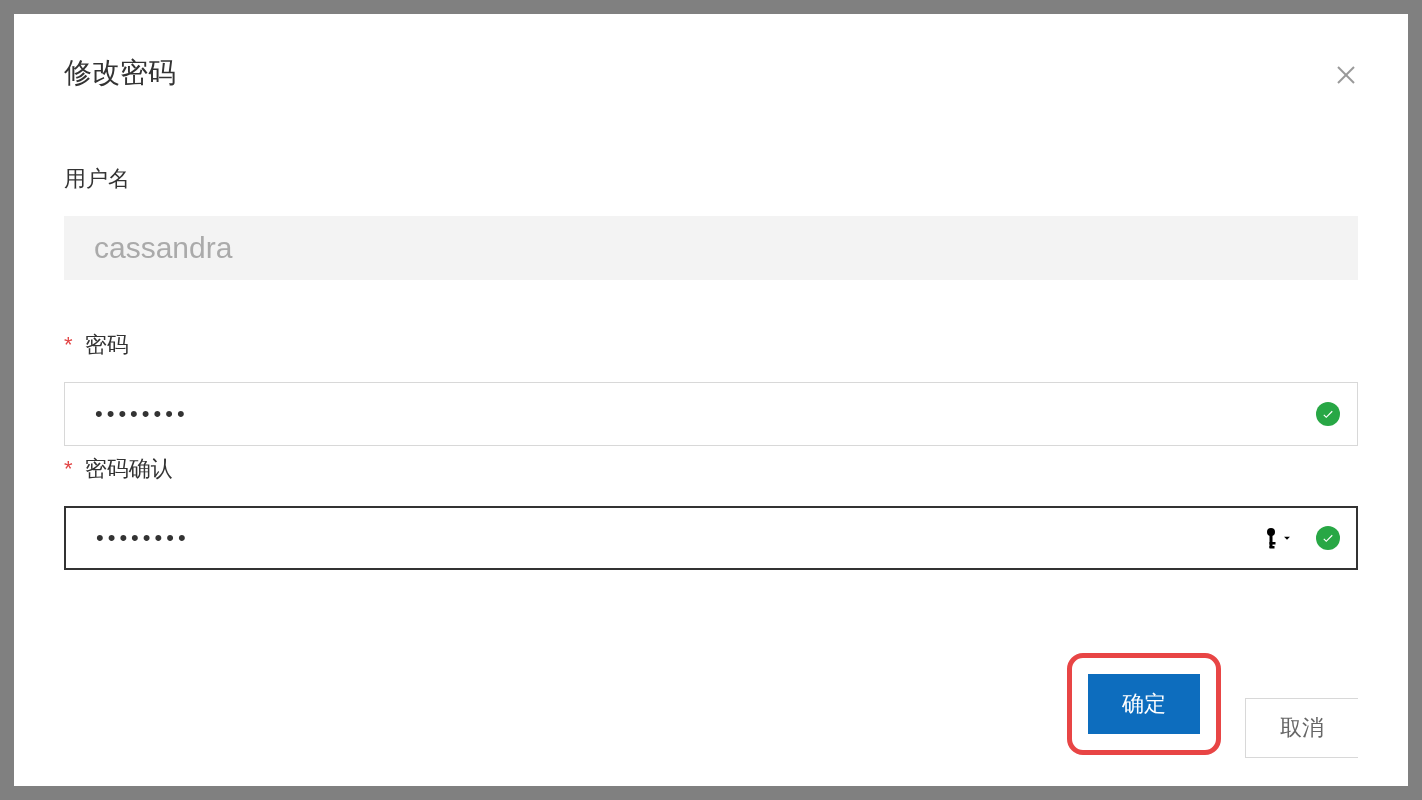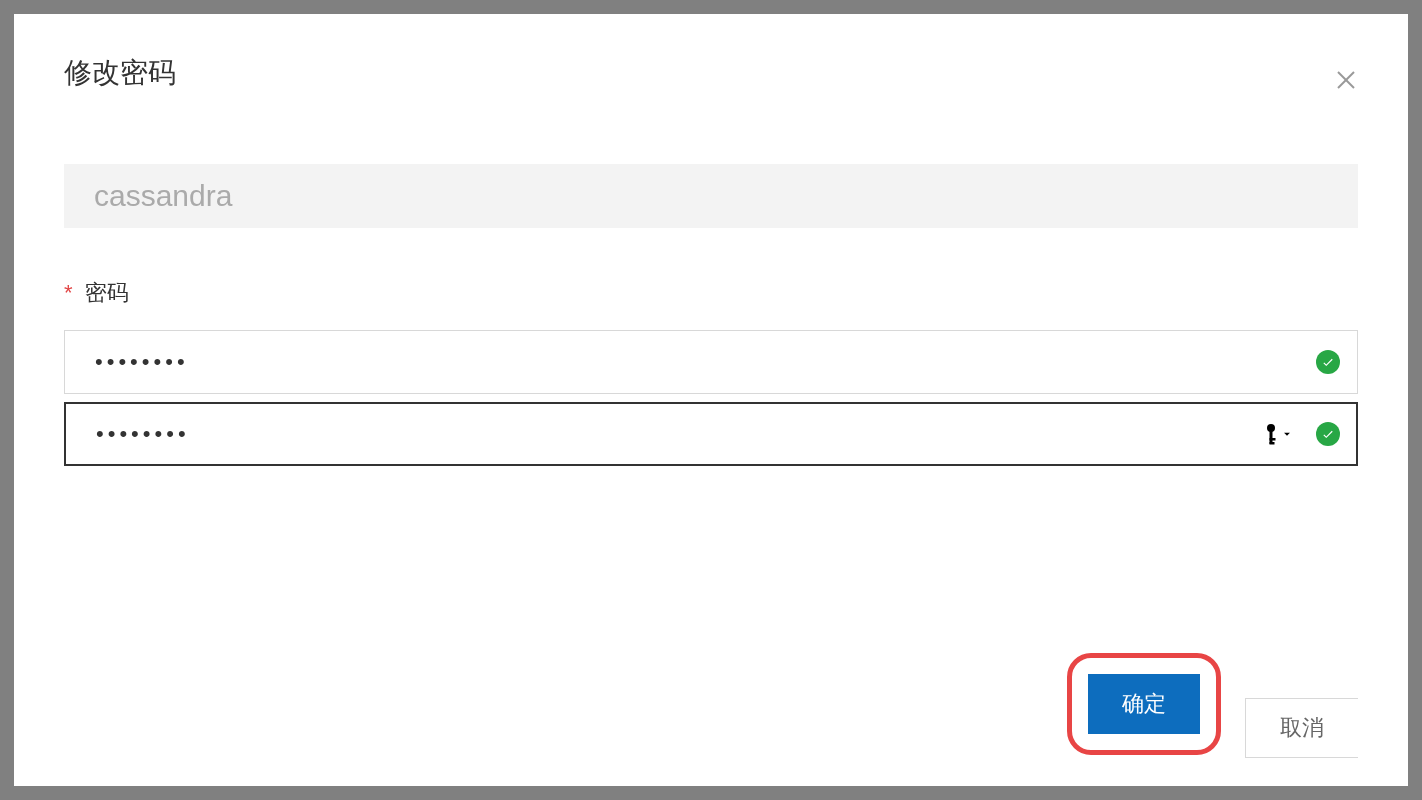--- a/index.html
+++ b/index.html
@@ -19,21 +19,21 @@
       width: 100%;
       height: 100%;
       position: relative;
       padding: 40px 50px 38px 50px;
       display: flex;
       flex-direction: column;
     }
     .modal-header {
       display: flex;
       justify-content: space-between;
-      align-items: flex-end;
+      align-items: center;
       margin-bottom: 72px;
     }
     .modal-title {
       font-size: 28px;
       font-weight: 400;
       color: #333;
     }
     .close-icon {
       cursor: pointer;
       color: #999;
@@ -159,21 +159,21 @@
     }
     .btn-secondary {
       background: #fff;
       color: #666;
       border: 1px solid #d8d8d8;
       border-right: none;
       margin-top: 48px;
     }
     .highlight-wrap {
       border: 5px solid #e84545;
-      border-radius: 24px;
+      border-radius: 16px;
       padding: 16px;
       display: flex;
       align-items: center;
       justify-content: center;
     }
   </style>
 </head>
 <body>
 
 <div class="modal">
@@ -181,39 +181,46 @@
     <div class="modal-title">修改密码</div>
     <div class="close-icon">
       <svg viewBox="0 0 24 24" stroke="currentColor" stroke-width="2" fill="none">
         <line x1="4" y1="4" x2="20" y2="20"></line>
         <line x1="20" y1="4" x2="4" y2="20"></line>
       </svg>
     </div>
   </div>
 
   <div class="form-group">
+    <label class="form-label">
+      <span>用户名</span>
+    </label>
     <div class="input-disabled">cassandra</div>
   </div>
 
   <div class="form-group">
     <label class="form-label">
       <span class="required">*</span>
       <span>密码</span>
     </label>
     <div class="input-wrapper">
       <input type="password" class="input-text" value="••••••••" style="">
       <div class="check-icon">
         <svg viewBox="0 0 24 24">
             <path d="M9 16.2l-3.5-3.5-1.4 1.4L9 19 20 8l-1.4-1.4z"></path>
           </svg>
       </div>
     </div>
   </div>
 
   <div class="form-group">
+    <label class="form-label">
+      <span class="required">*</span>
+      <span>密码确认</span>
+    </label>
     <div class="input-wrapper">
       <input type="password" class="input-text focused" value="••••••••" style="">
       <div class="key-icon">
         <svg class="key" viewBox="0 0 14 22">
           <circle cx="7" cy="5" r="4"></circle>
           <rect x="5.5" y="8" width="3" height="13"></rect>
           <rect x="5.5" y="15" width="6" height="2.5"></rect>
           <rect x="5.5" y="19" width="5" height="2.5"></rect>
         </svg>
         <svg class="chevron" viewBox="0 0 24 24">

